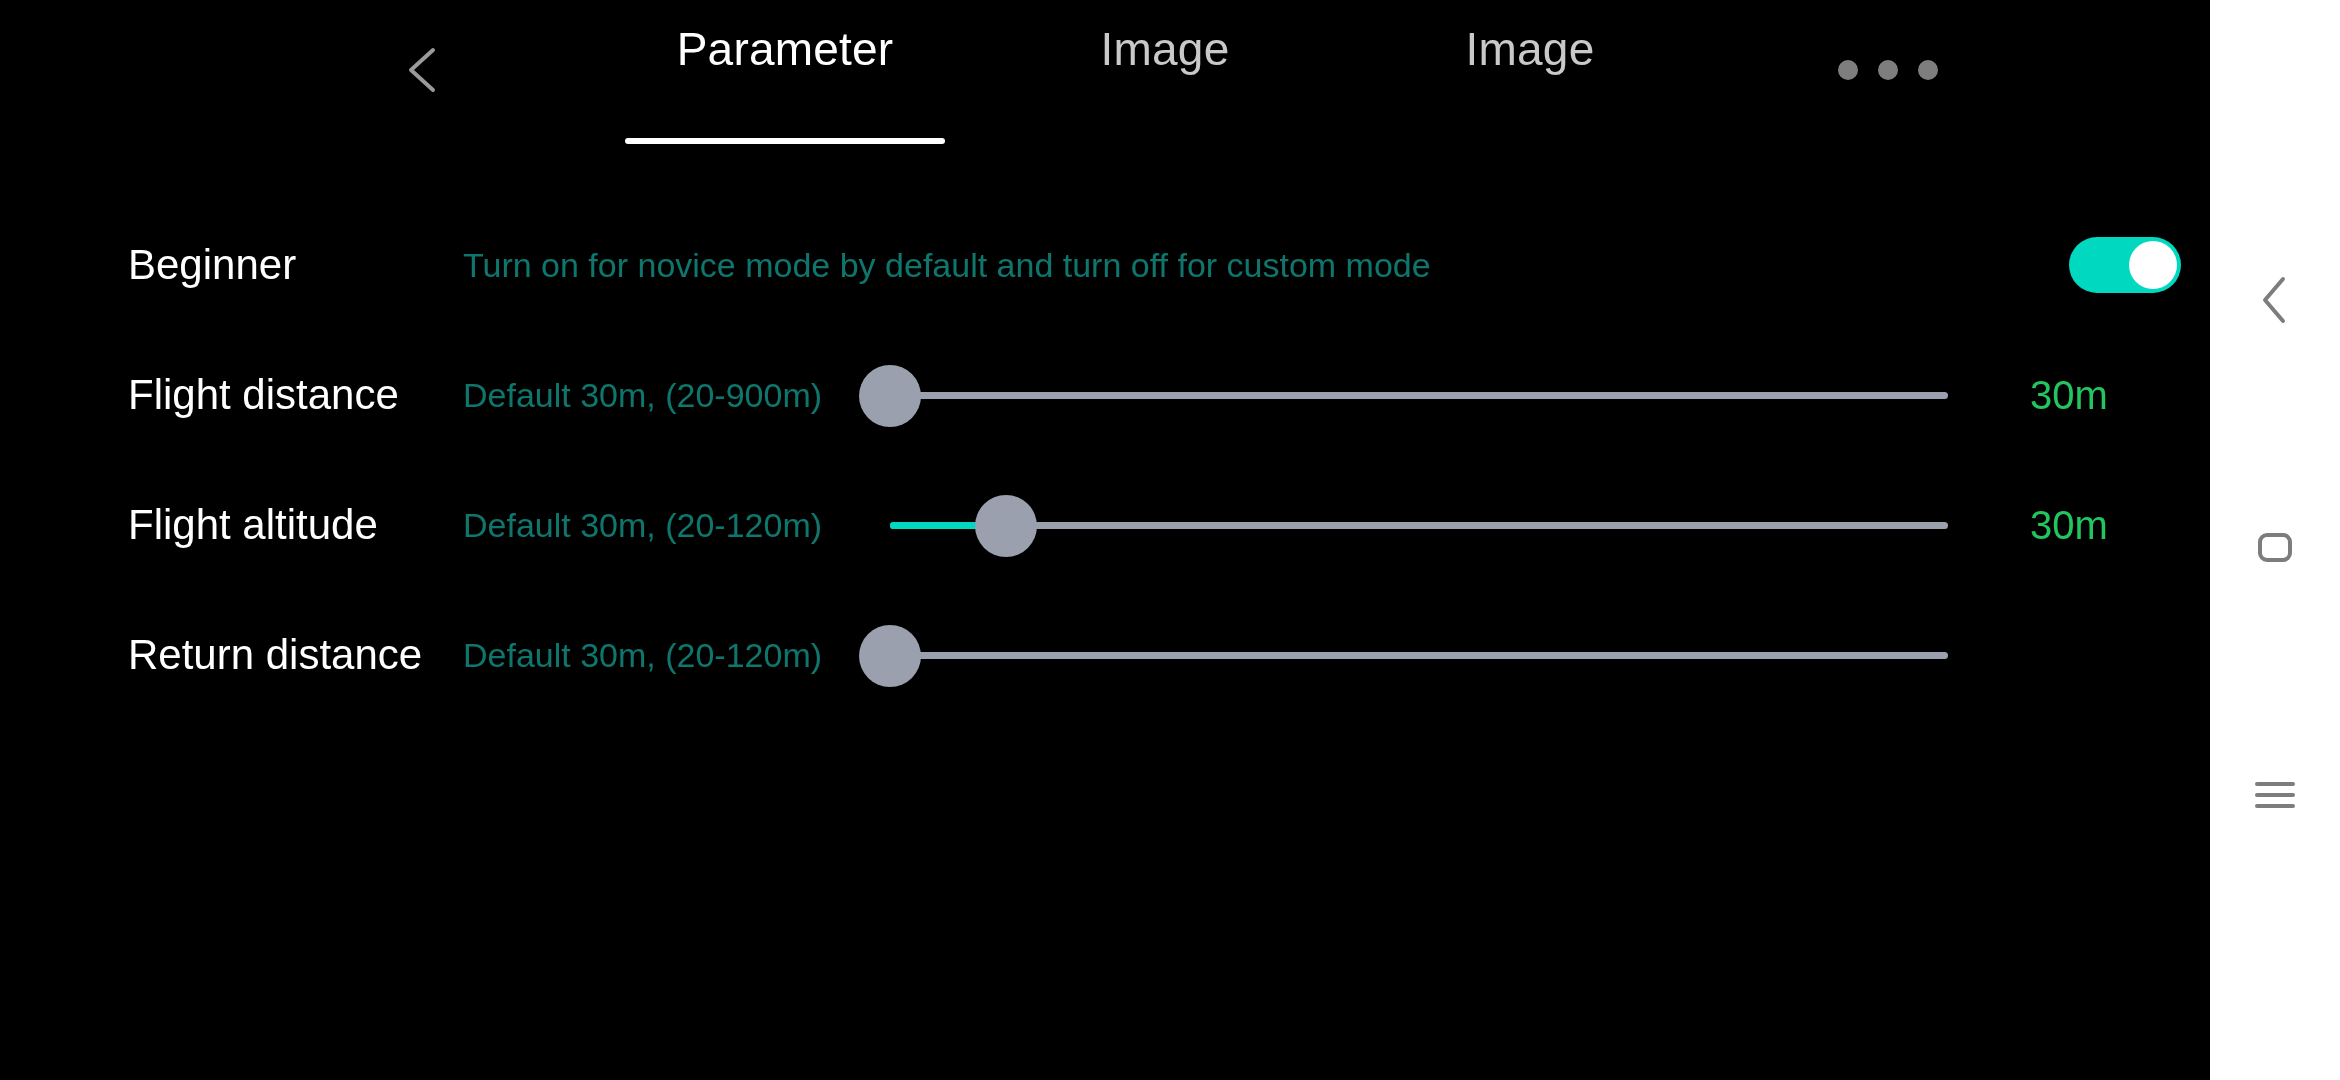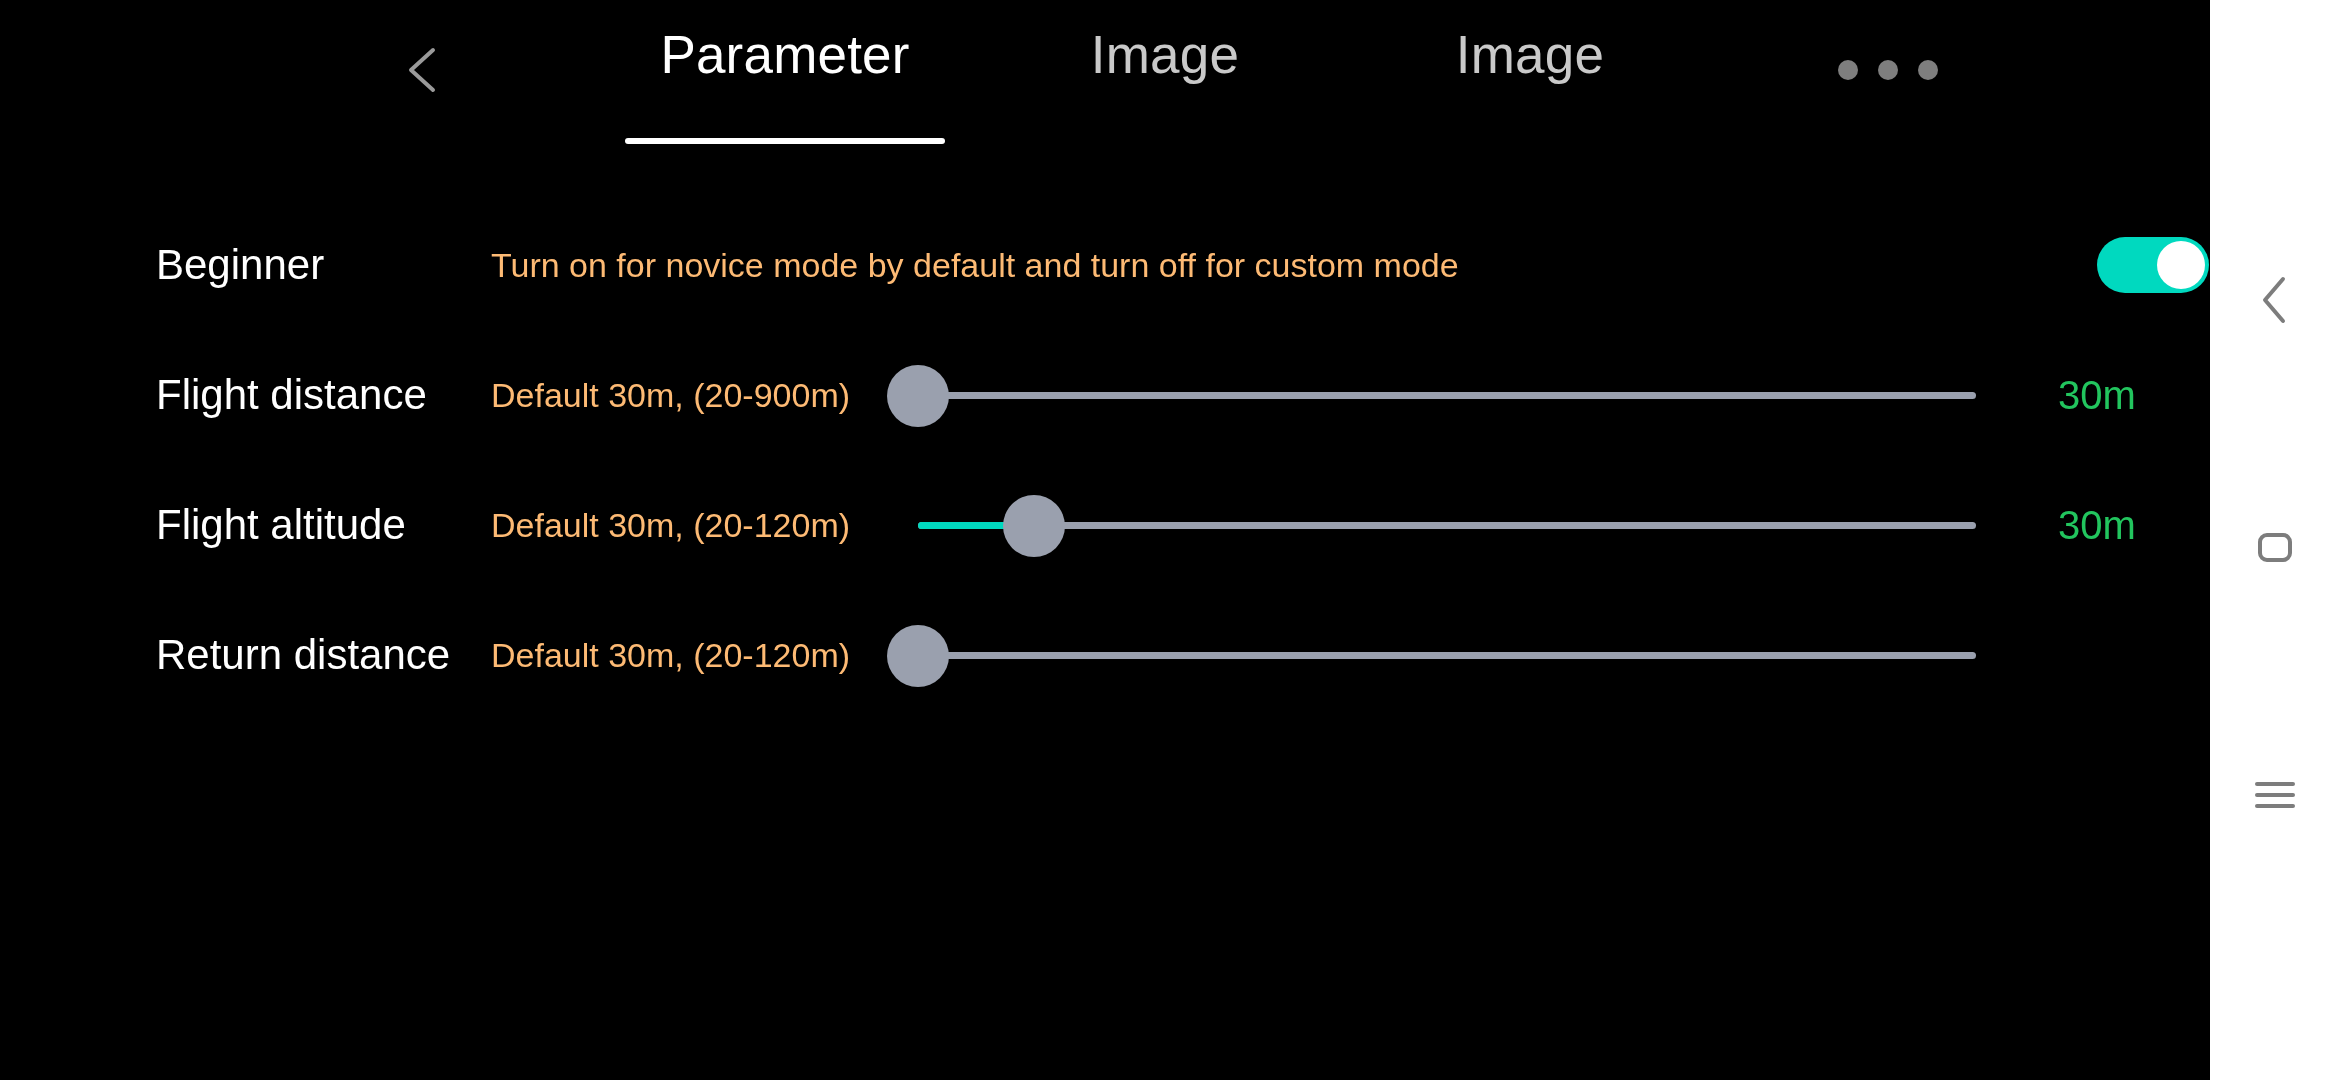--- a/index.html
+++ b/index.html
@@ -54,24 +54,24 @@
 
   .tabs {
     position: absolute;
     left: 620px;
     top: 0;
     height: 148px;
   }
 
   .tab {
     position: absolute;
-    top: 26px;
+    top: 20px;
     text-align: center;
     color: #c9c9c9;
-    font-size: 53px;
+    font-size: 46px;
     line-height: 58px;
     white-space: nowrap;
     cursor: pointer;
     letter-spacing: 0.2px;
   }
   .tab.active { color: #ffffff; }
 
   .tab-underline {
     position: absolute;
     height: 6px;
@@ -97,21 +97,20 @@
     border-radius: 50%;
     background: #7e7e7e;
   }
 
   
   #rows {
     position: absolute;
     left: 0;
     top: 200px;
     width: 1848px;
-    margin-left: 28px;
   }
 
   .row {
     position: relative;
     height: 130px;
   }
 
   .row-label {
     position: absolute;
     left: 128px;
@@ -124,21 +123,21 @@
     white-space: nowrap;
   }
 
   .row-desc {
     position: absolute;
     left: 463px;
     top: 0;
     height: 130px;
     display: flex;
     align-items: center;
-    color: #fdba74;
+    color: #0f766e;
     font-size: 34px;
     white-space: nowrap;
   }
 
   
   .toggle {
     position: absolute;
     left: 2069px;
     top: 37px;
     width: 112px;

